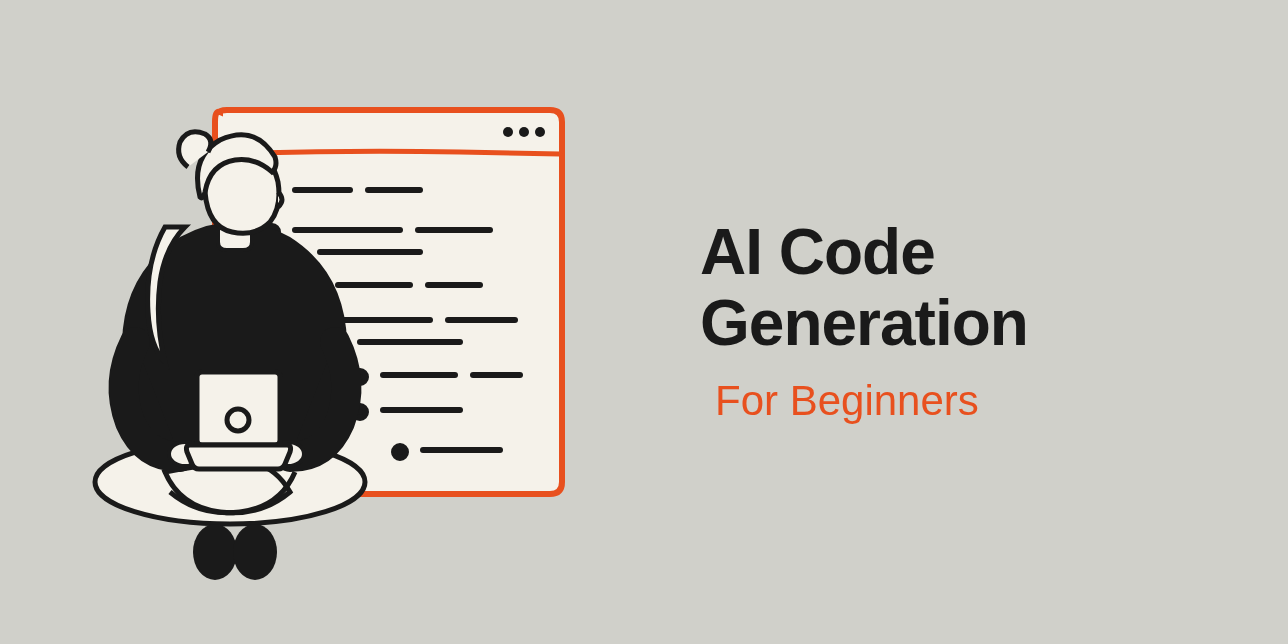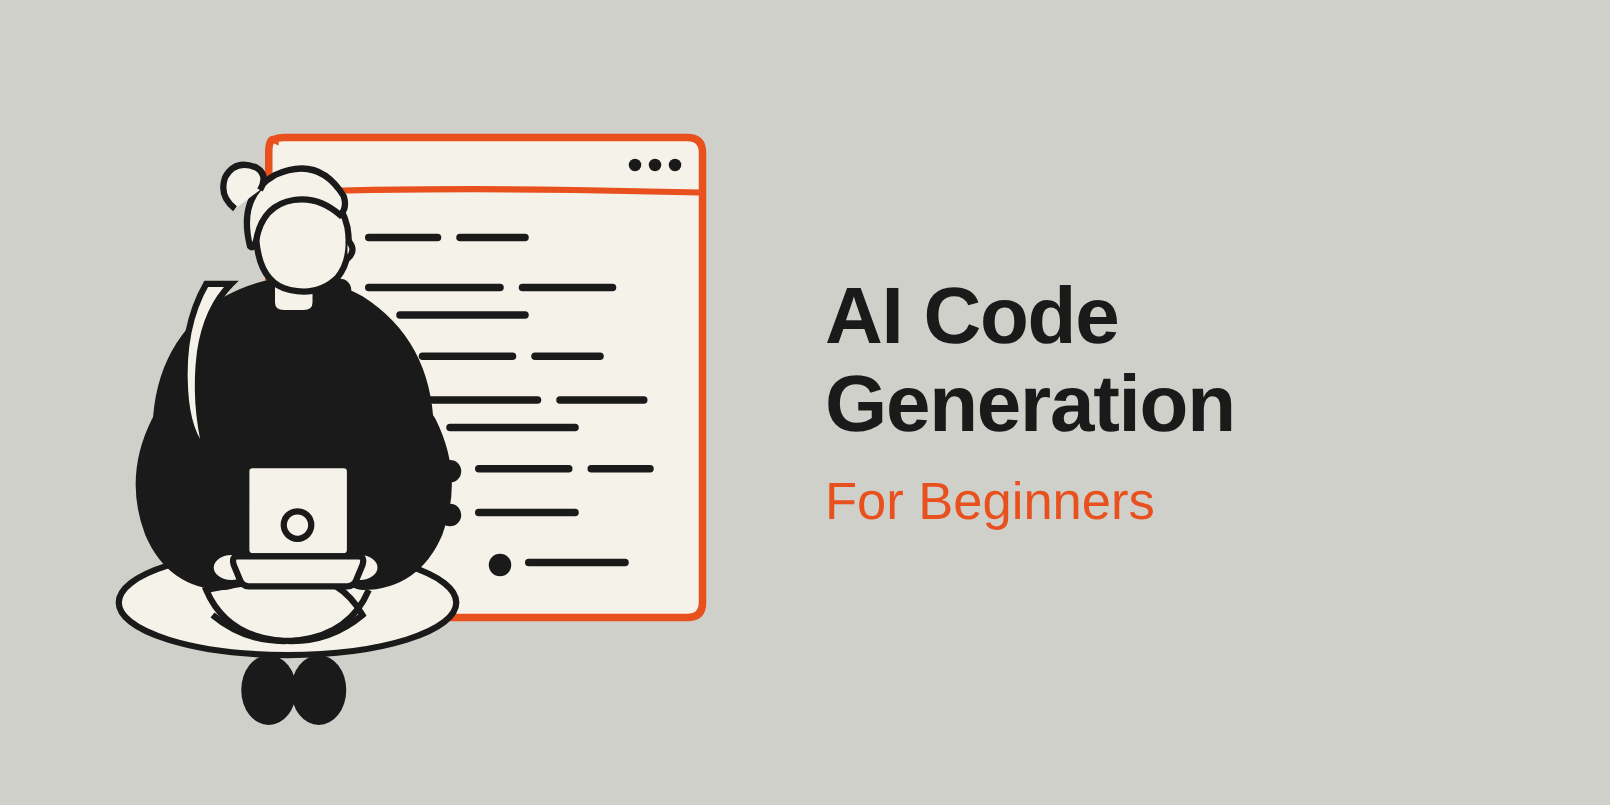--- a/index.html
+++ b/index.html
@@ -13,21 +13,21 @@
       background: #d0d0ca;
       display: flex;
       align-items: center;
       justify-content: center;
       font-family: -apple-system, BlinkMacSystemFont, 'Segoe UI', Helvetica, Arial, sans-serif;
       overflow: hidden;
     }
     .container {
       display: flex;
       align-items: center;
-      gap: 20px;
+      gap: 60px;
       width: 100%;
       padding: 0 60px;
     }
     .illustration {
       flex: 0 0 auto;
       width: 560px;
       height: 520px;
       position: relative;
     }
     .text-block {
@@ -40,20 +40,21 @@
       color: #1a1a1a;
       line-height: 1.1;
       letter-spacing: -1px;
       margin-bottom: 18px;
     }
     .subtitle {
       font-size: 42px;
       font-weight: 400;
       color: #e8501e;
       line-height: 1.2;
+      margin-left: 15px;
     }
     svg {
       width: 100%;
       height: 100%;
     }
   </style>
 </head>
 <body>
 
 <div class="container">

